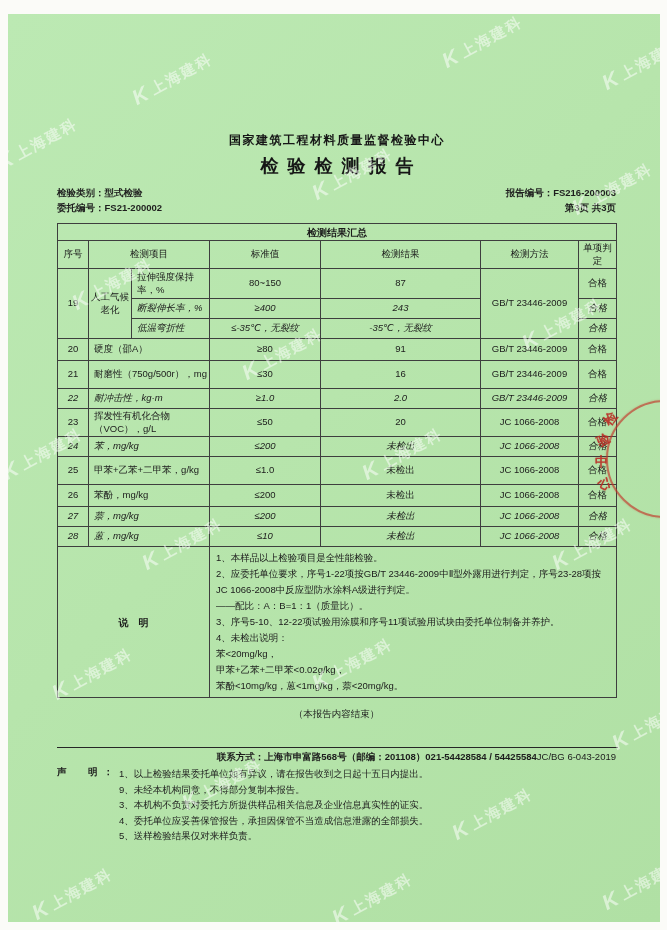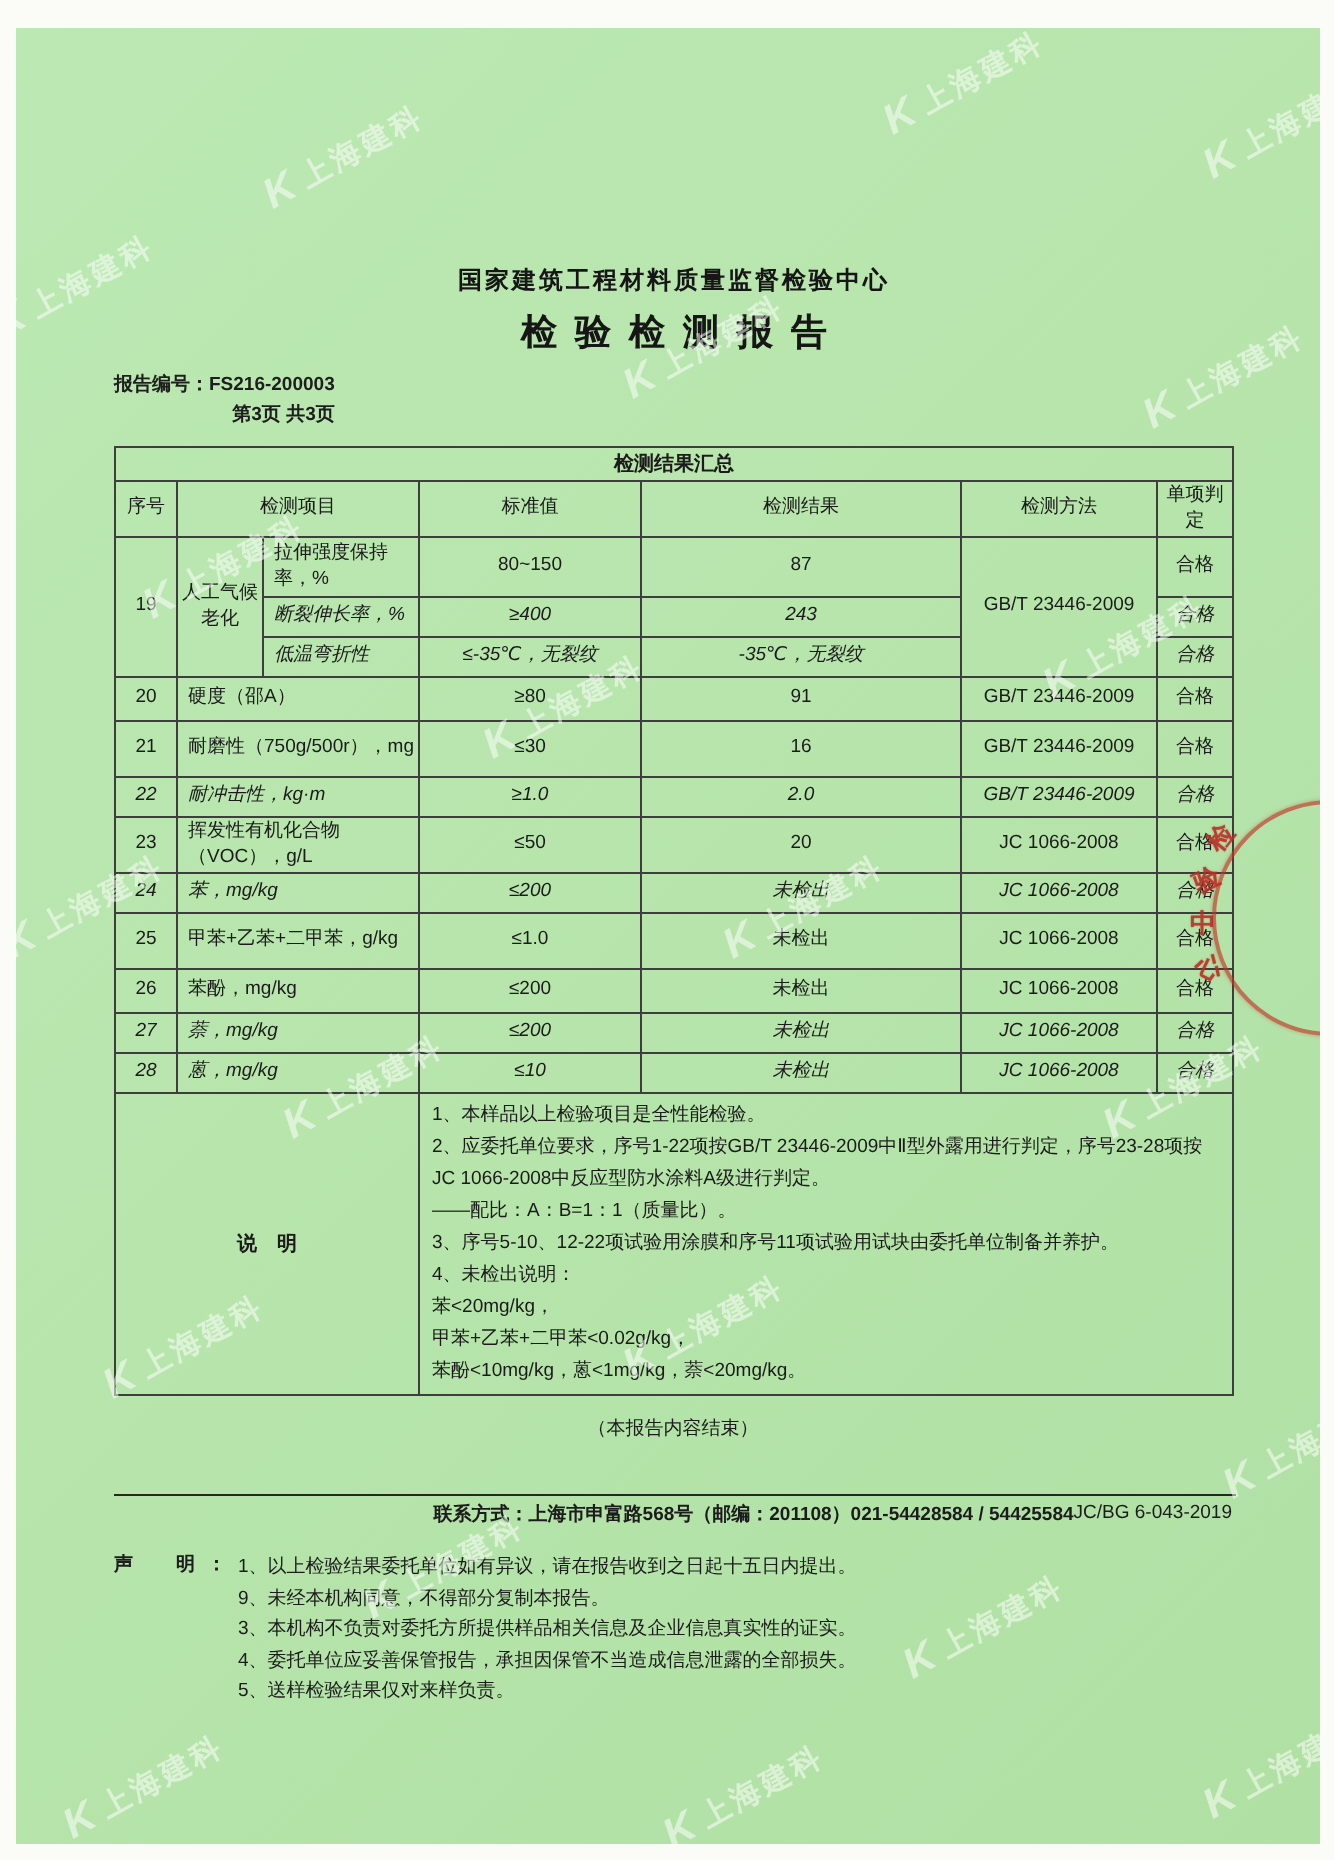--- a/index.html
+++ b/index.html
@@ -40,21 +40,21 @@
   .note-label { font-weight:bold; font-size:10px; }
   .note-body { text-align:left; vertical-align:top; padding:3px 6px; }
   .note-body div { line-height:16px; }
 
   
   .end-note { width:559px; text-align:center; font-size:9.5px; margin-top:10px; }
   .rule { width:561px; border-top:1.5px solid #262626; margin-top:26px; }
   .contact-row { width:559px; display:flex; justify-content:flex-end;
                  font-size:9.5px; margin-top:3px; font-weight:bold; }
   .doc-code { font-weight:normal; }
-  .statements { width:559px; display:flex; font-size:9.5px; margin-top:12px; }
+  .statements { width:559px; display:flex; font-size:9.5px; margin-top:2px; }
   .stmt-label { font-weight:bold; white-space:pre; letter-spacing:6px; }
   .stmt-list div { line-height:15.5px; }
 
   
   .watermark-layer { position:absolute; inset:0; z-index:3; pointer-events:none; }
   .wm { position:absolute; transform:rotate(-29deg); color:rgba(255,255,255,0.52);
         display:flex; align-items:flex-end; gap:5px; white-space:nowrap; }
   .wm-logo { font-weight:bold; font-style:italic; font-size:21px; line-height:18px; }
   .wm-text { font-weight:bold; font-size:15px; letter-spacing:2px; line-height:16px; }
 
@@ -167,20 +167,24 @@
         <span class="stamp-char" style="left: 590px; top: 461px; transform: rotate(26deg);">心</span>
       </div>
   </div>
 
   <div class="content">
 
     <div class="title1">国家建筑工程材料质量监督检验中心</div>
     <div class="title2">检验检测报告</div>
 
     <div class="meta">
+      <div class="meta-left">
+        <div>检验类别：型式检验</div>
+        <div>委托编号：FS21-200002</div>
+      </div>
       <div class="meta-right">
         <div>报告编号：FS216-200003</div>
         <div>第3页 共3页</div>
       </div>
     </div>
 
     <table>
       <colgroup>
         <col style="width:31px">
           <col style="width:43px">

